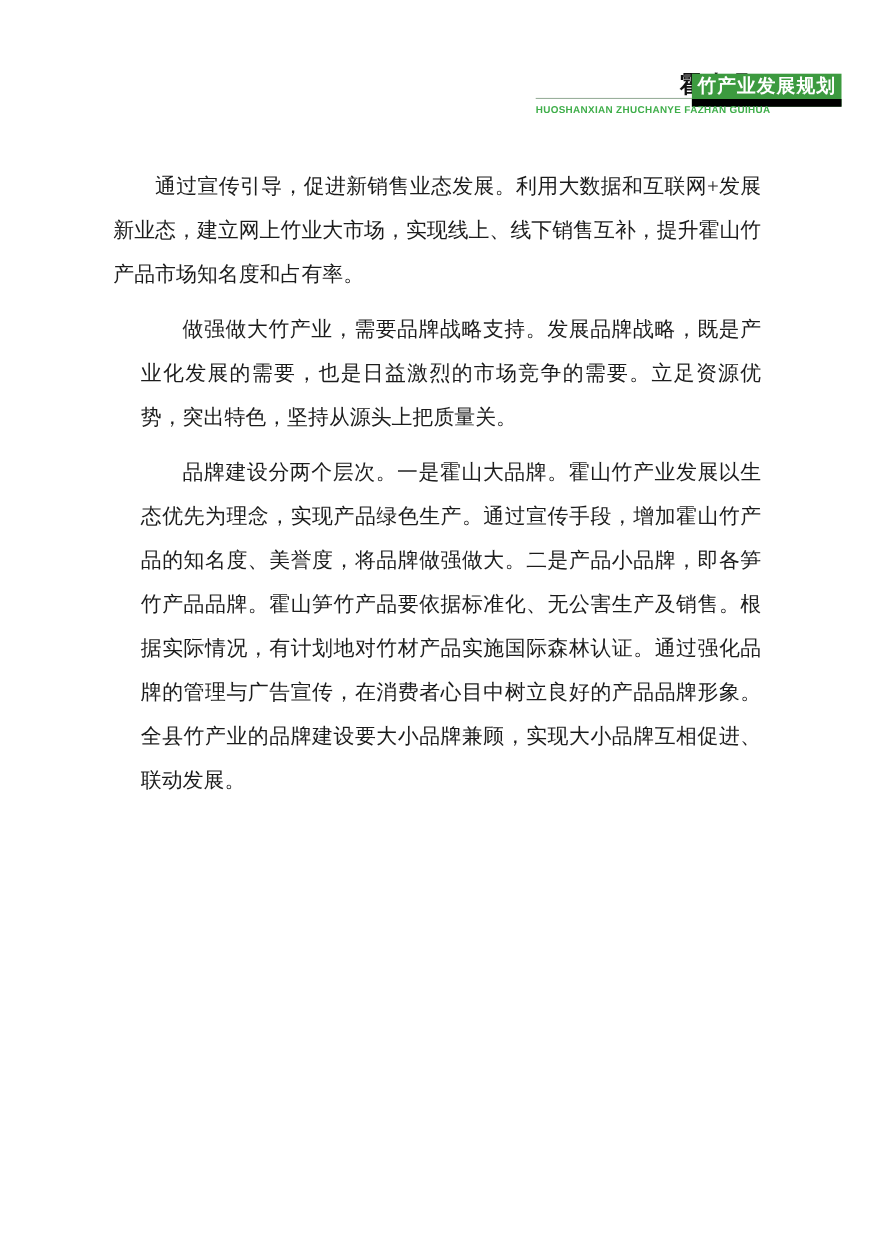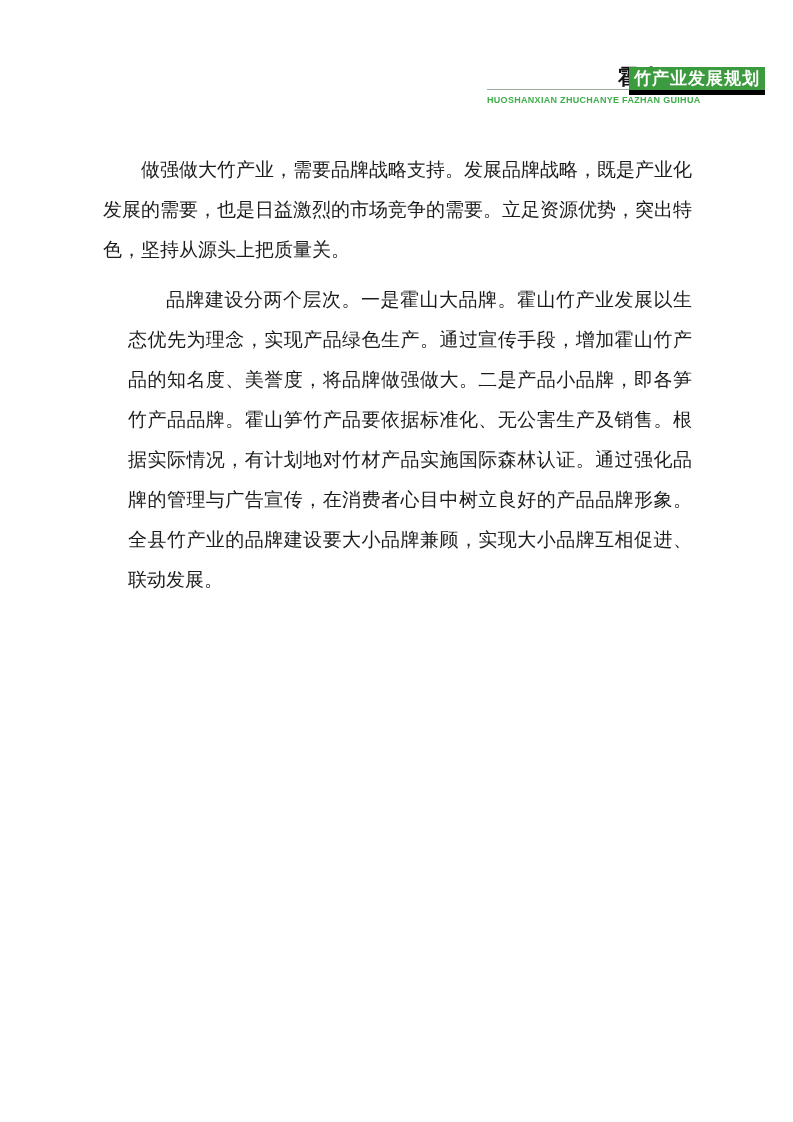--- a/index.html
+++ b/index.html
@@ -45,21 +45,21 @@
     font-family: "Liberation Serif", "DejaVu Serif", serif;
     margin-left: 48px;
   }
   .banner-box {
     position: absolute;
     top: 7px;
     left: 629px;
     width: 136px;
     height: 23px;
     background: #3c9a3f;
-    border-bottom: 5px solid #000000;
+    border-bottom: 7px solid #000000;
     color: #ffffff;
     font-size: 17px;
     font-weight: bold;
     line-height: 23px;
     text-align: center;
     letter-spacing: 1px;
     font-family: "Liberation Sans", "DejaVu Sans", sans-serif;
   }
   .subtitle-en {
     position: absolute;
@@ -122,20 +122,21 @@
 <div class="page">
 
   <div class="header">
     <div class="header-rule"></div>
     <div class="county-name">霍山县</div>
     <div class="banner-box">竹产业发展规划</div>
     <div class="subtitle-en">HUOSHANXIAN ZHUCHANYE FAZHAN GUIHUA</div>
   </div>
 
   <div class="doc-body">
+    <p>通过宣传引导，促进新销售业态发展。利用大数据和互联网+发展新业态，建立网上竹业大市场，实现线上、线下销售互补，提升霍山竹产品市场知名度和占有率。</p>
 
 
     <p>做强做大竹产业，需要品牌战略支持。发展品牌战略，既是产业化发展的需要，也是日益激烈的市场竞争的需要。立足资源优势，突出特色，坚持从源头上把质量关。</p>
 
     <p>品牌建设分两个层次。一是霍山大品牌。霍山竹产业发展以生态优先为理念，实现产品绿色生产。通过宣传手段，增加霍山竹产品的知名度、美誉度，将品牌做强做大。二是产品小品牌，即各笋竹产品品牌。霍山笋竹产品要依据标准化、无公害生产及销售。根据实际情况，有计划地对竹材产品实施国际森林认证。通过强化品牌的管理与广告宣传，在消费者心目中树立良好的产品品牌形象。全县竹产业的品牌建设要大小品牌兼顾，实现大小品牌互相促进、联动发展。</p>
   </div>
 
   <div class="page-number">75</div>
 
 </div>

